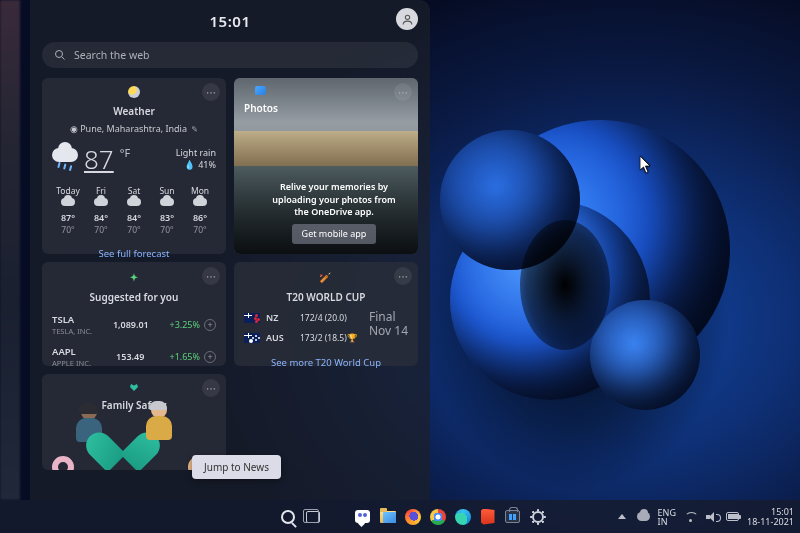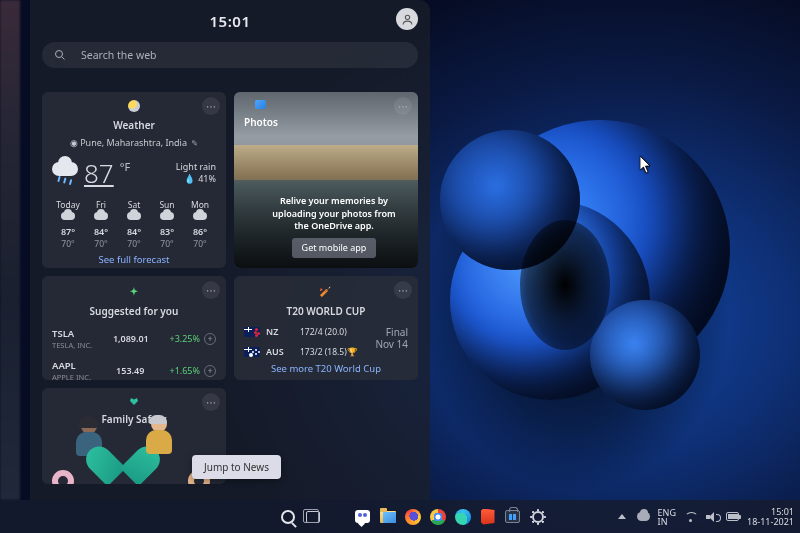--- a/index.html
+++ b/index.html
@@ -46,32 +46,32 @@
     backdrop-filter: blur(18px);
     border-top-right-radius: 10px;
     padding: 10px 12px 0 12px;
     color: #e8e8ee;
     display: flex; flex-direction: column;
   }
   .w-header { position: relative; text-align: center; height: 26px; }
   .w-time { font-size: 15px; font-weight: 600; letter-spacing: .5px; }
   .w-avatar { position: absolute; right: 0; top: -2px; width: 22px; height: 22px; border-radius: 50%;
     background: #d8d9de; color: #333; display: flex; align-items: center; justify-content: center; font-size: 13px; }
-  .w-search { margin: 6px 0 24px; height: 26px; border-radius: 15px;
-    background: rgba(255,255,255,0.07); display: flex; align-items: center; padding: 0 12px; gap: 15px;
+  .w-search { margin: 6px 0 10px; height: 26px; border-radius: 15px;
+    background: rgba(255,255,255,0.07); display: flex; align-items: center; padding: 0 12px; gap: 8px;
     font-size: 10.5px; color: #aeb0b8; }
   .w-grid { display: grid; grid-template-columns: 1fr 1fr; gap: 8px; }
 
   .card { background: rgba(42, 46, 58, 0.78); border-radius: 6px; padding: 8px 10px;
     position: relative; font-size: 10px; color: #d8d9e0; }
   .card-head { display: flex; align-items: center; gap: 6px; font-size: 10px; font-weight: 600; flex-direction: column; }
   .card-more { position: absolute; right: 6px; top: 5px; width: 18px; height: 18px; border-radius: 50%;
     background: rgba(255,255,255,0.08); display: flex; align-items: center; justify-content: center;
     font-size: 10px; color: #bbb; cursor: pointer; }
-  .card-link { text-align: center; color: #8ab4ff; font-size: 9.5px; margin-top: 4px; cursor: pointer; }
+  .card-link { text-align: center; color: #8ab4ff; font-size: 9.5px; margin-top: 12px; cursor: pointer; }
 
   
   .weather { height: 176px; }
   .w-loc { text-align: center; font-size: 9px; margin-top: 4px; color: #c8c9d0; }
   .w-loc .pencil { font-size: 8px; opacity: .7; margin-left: 2px; }
   .w-now { display: flex; align-items: center; justify-content: space-between; margin: 6px 0 8px; }
   .w-big { display: flex; align-items: center; gap: 6px; }
   .w-temp { font-size: 26px; font-weight: 300; text-decoration: underline; }
   .w-unit { font-size: 11px; align-self: flex-start; margin-top: 4px; opacity: .85; }
   .w-cond { text-align: right; font-size: 9px; line-height: 1.35; }
@@ -118,21 +118,21 @@
     linear-gradient(#fff,#fff) center/100% 1px no-repeat,
     linear-gradient(#fff,#fff) center/1px 100% no-repeat, #0b1f5a; }
   .flag-aus { background: #0b1f5a; }
   .flag-aus::before { content:""; position:absolute; left:0; top:0; width:8px; height:5px; background:
     linear-gradient(#fff,#fff) center/100% 1px no-repeat,
     linear-gradient(#fff,#fff) center/1px 100% no-repeat, #0b1f5a; }
   .flag-aus::after { content:""; position:absolute; right:3px; top:2px; width:2px; height:2px; background:#fff; border-radius:50%;
     box-shadow: 0 4px #fff, 3px 2px #fff, -3px 2px #fff, -5px 5px 0 1px #fff; }
   .ck-team { width:28px; font-weight:600; }
   .ck-score { flex:1; font-size:8.5px; }
-  .ck-final { font-size:10px; opacity:.7; text-align:right; line-height:1.2; }
+  .ck-final { font-size:12px; opacity:.7; text-align:left; line-height:1.2; }
   .trophy { color:#f2c84b; margin-left:-2px; }
 
   
   .family { height: 96px; overflow: hidden; }
   .fam-art { position:absolute; left:6px; bottom:-4px; right:6px; top:28px; }
   .fam-heart { position:absolute; left:52px; top:14px; width:46px; height:40px; }
   .fam-heart::before, .fam-heart::after { content:""; position:absolute; width:26px; height:38px; background:linear-gradient(160deg,#2ebfa0,#1a9b83); border-radius:26px 26px 0 0; }
   .fam-heart::before { left:0; transform:rotate(-45deg); transform-origin: 100% 100%; }
   .fam-heart::after { left:20px; transform:rotate(45deg); transform-origin: 0 100%; }
   .fam-person { position:absolute; width:26px; height:40px; }

